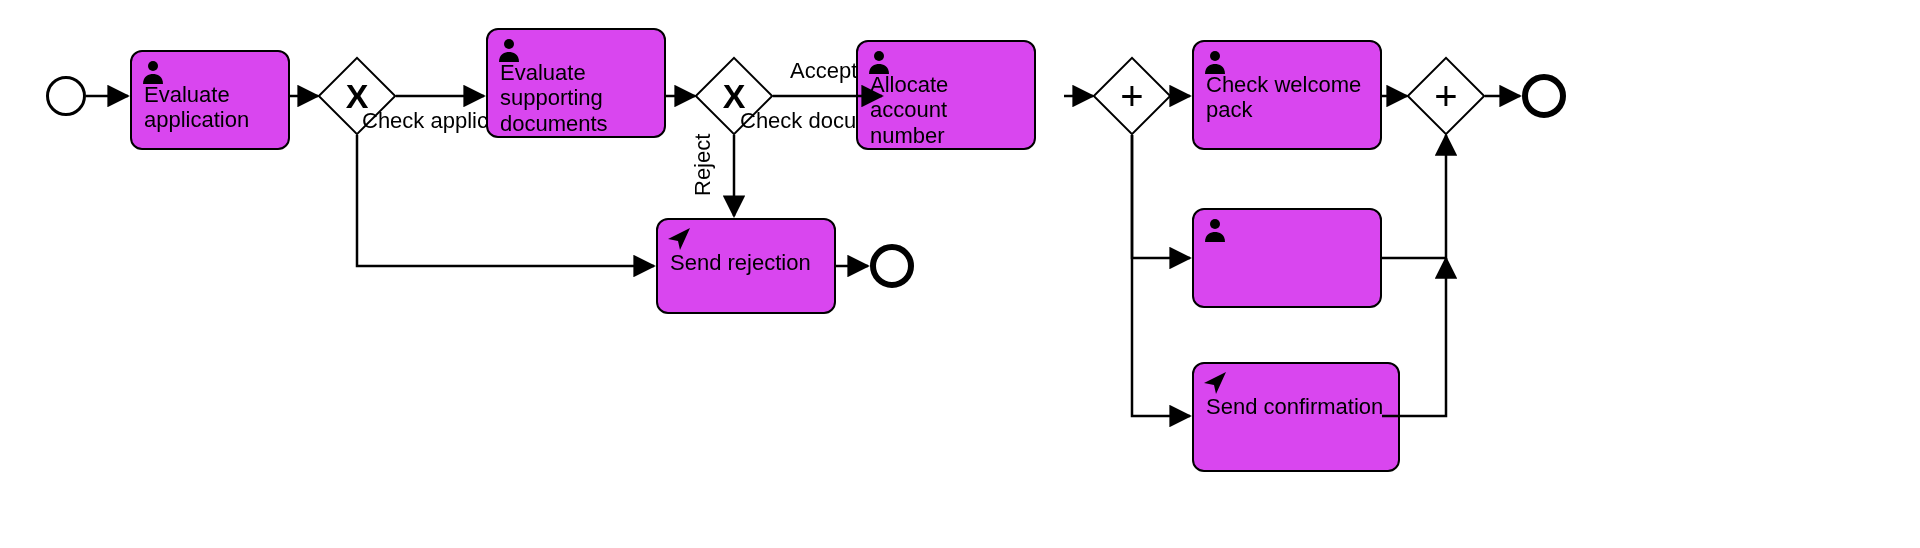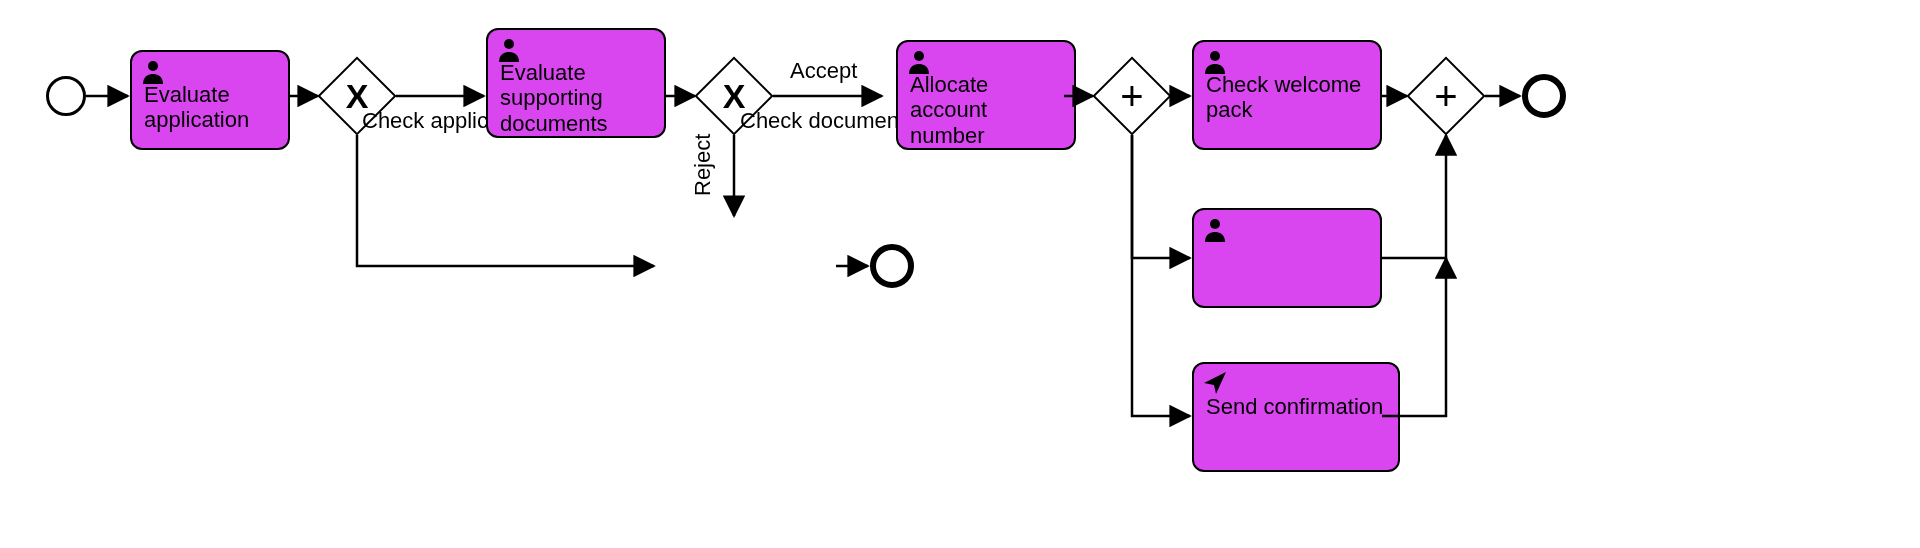--- a/index.html
+++ b/index.html
@@ -64,22 +64,30 @@
 
 <div class="task" style="left:486px;top:28px;width:180px;height:110px">
   <span class="ico">
         <svg viewBox="0 0 26 26">
           <use href="#ic-user"></use>
         </svg>
       </span>
   <span class="lbl">Evaluate supporting documents</span>
 </div>
 
+<div class="task" style="left:656px;top:218px;width:180px;height:96px">
+  <span class="ico">
+        <svg viewBox="0 0 26 26">
+          <use href="#ic-send"></use>
+        </svg>
+      </span>
+  <span class="lbl">Send rejection</span>
+</div>
 
-<div class="task" style="left:896px;top:40px;width:180px;height:110px">
+<div class="task" style="left:856px;top:40px;width:180px;height:110px">
   <span class="ico">
         <svg viewBox="0 0 26 26">
           <use href="#ic-user"></use>
         </svg>
       </span>
   <span class="lbl">Allocate account number</span>
 </div>
 
 <div class="task" style="left:1192px;top:40px;width:190px;height:110px">
   <span class="ico">

